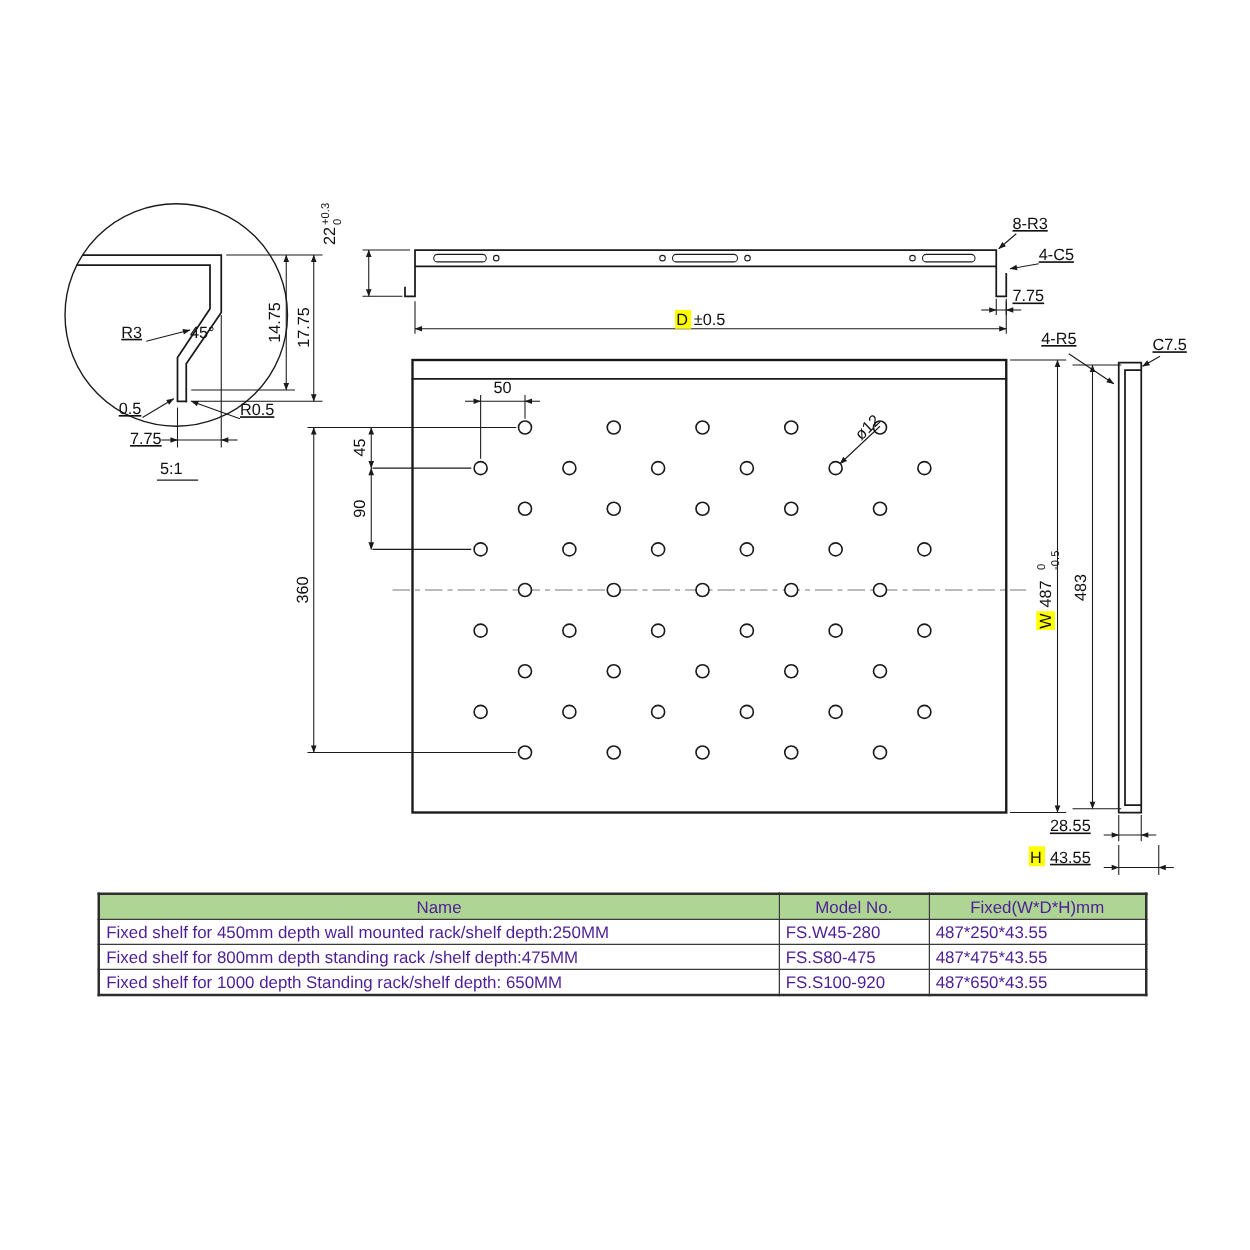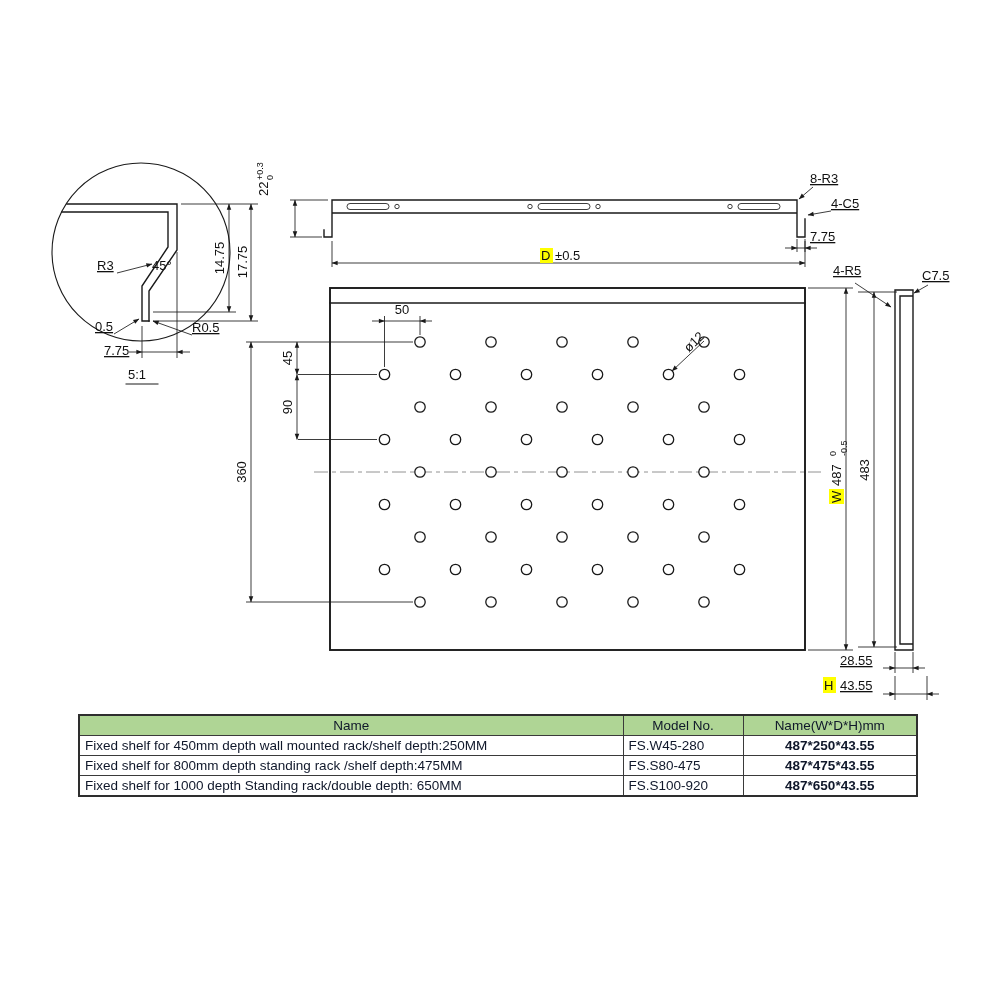--- a/index.html
+++ b/index.html
@@ -12,26 +12,26 @@
   text.ul  { text-decoration: underline; }
 
   .ln { stroke:#1a1a1a; stroke-width:1.4; fill:none; stroke-linecap:square; }
   .tk { stroke:#1a1a1a; stroke-width:1.9; fill:none; }
   .tn { stroke:#1a1a1a; stroke-width:0.85; fill:none; }
   .cl { stroke:#777; stroke-width:0.8; fill:none; stroke-dasharray:14 4 4 4; }
   .hole { stroke:#1a1a1a; stroke-width:1.3; fill:#fff; }
   .hl { fill:#ffff00; }
 
   .spec-table { position:absolute; left:78px; top:714px; width:838px;
-                border-collapse:collapse; table-layout:fixed; font-size:13.5px; color:#0f172a;
+                border-collapse:collapse; table-layout:fixed; font-size:13.5px; color:#4c1d95;
                 border:2px solid #2e2e2e; }
   .spec-table th, .spec-table td { border:1px solid #3a3a3a; height:20px; padding:0 5px;
                 font-weight:normal; overflow:hidden; white-space:nowrap; line-height:19px; }
   .spec-table thead th { background:#afd595; text-align:center; }
-  td.size { text-align:center;font-weight:bold; }
+  td.size { text-align:left; }
 </style>
 </head>
 <body>
 
 <div class="stage">
 
 <svg width="1000" height="706" viewBox="0 0 1000 706">
   <defs>
     <marker id="arr" viewBox="0 0 10 10" refX="9.5" refY="5" markerWidth="11" markerHeight="7" orient="auto-start-reverse">
       <path d="M0,1.2 L10,5 L0,8.8 z" fill="#1a1a1a"></path>
@@ -229,35 +229,35 @@
 <table class="spec-table">
   <colgroup>
         <col style="width:544px">
         <col style="width:120px">
         <col style="width:174px">
       </colgroup>
   <thead>
     <tr>
       <th>Name</th>
       <th>Model No.</th>
-      <th>Name(W*D*H)mm</th>
+      <th>Fixed(W*D*H)mm</th>
     </tr>
   </thead>
   <tbody>
     <tr>
       <td>Fixed shelf for 450mm depth wall mounted rack/shelf depth:250MM</td>
       <td>FS.W45-280</td>
       <td class="size">487*250*43.55</td>
     </tr>
     <tr>
       <td>Fixed shelf for 800mm depth standing rack /shelf depth:475MM</td>
       <td>FS.S80-475</td>
       <td class="size">487*475*43.55</td>
     </tr>
     <tr>
-      <td>Fixed shelf for 1000 depth Standing rack/double depth: 650MM</td>
+      <td>Fixed shelf for 1000 depth Standing rack/shelf depth: 650MM</td>
       <td>FS.S100-920</td>
       <td class="size">487*650*43.55</td>
     </tr>
   </tbody>
 </table>
 
 </div>
 
 </body></html>

